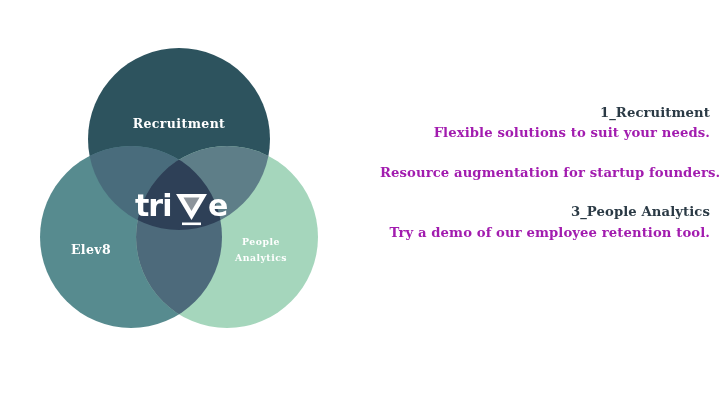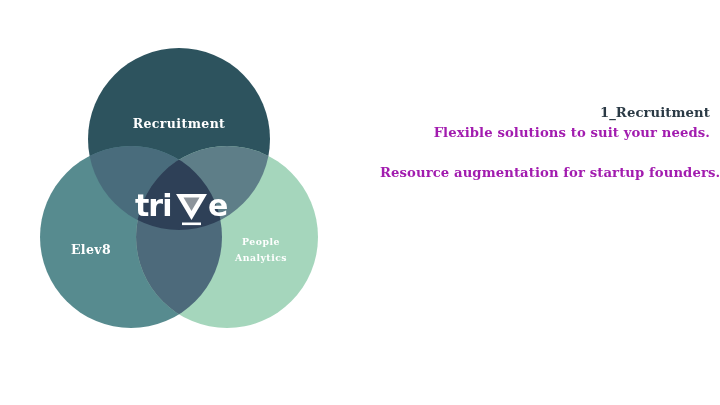--- a/index.html
+++ b/index.html
@@ -159,16 +159,20 @@
 
     <div class="copy-block">
       <div class="copy-heading">1_Recruitment</div>
       <div class="copy-body">Flexible solutions to suit your needs.</div>
     </div>
 
     <div class="copy-block">
       <div class="copy-body">Resource augmentation for startup founders.</div>
     </div>
 
+    <div class="copy-block">
+      <div class="copy-heading">3_People Analytics</div>
+      <div class="copy-body">Try a demo of our employee retention tool.</div>
+    </div>
 
   </div>
 
 </div>
 
 </body></html>

